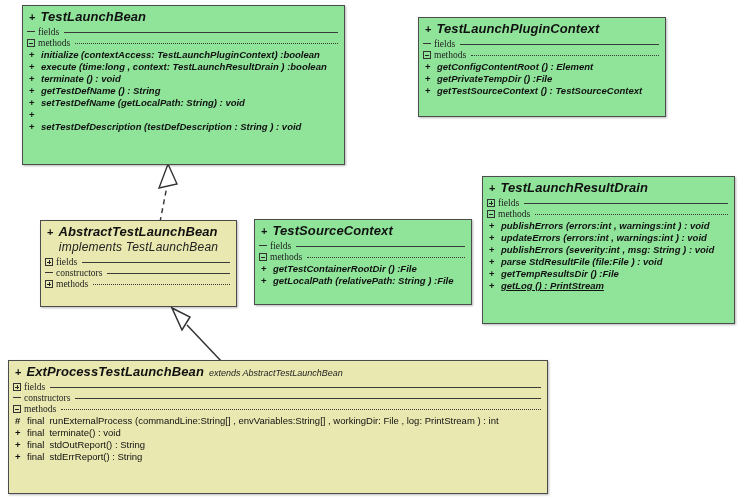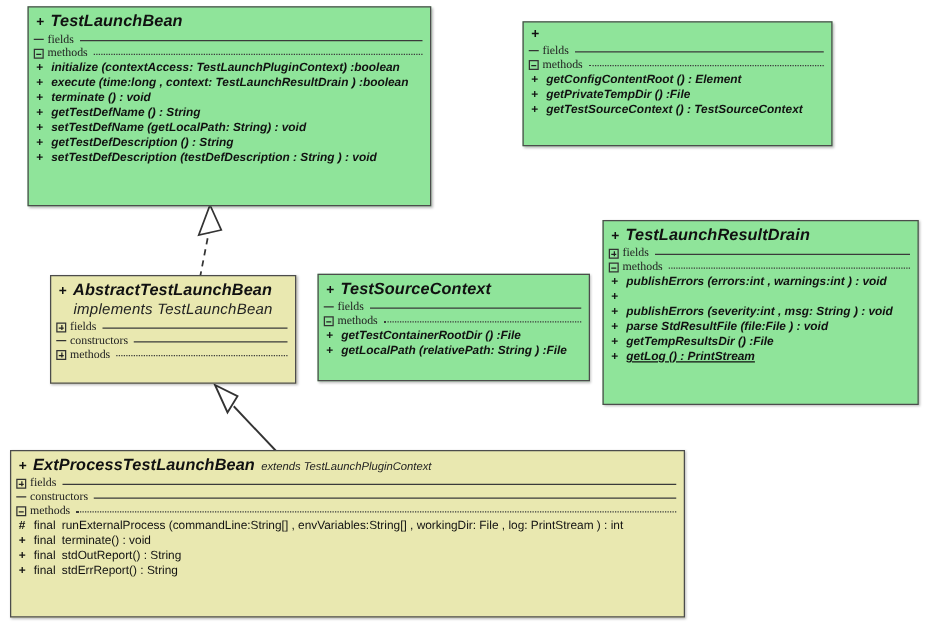--- a/index.html
+++ b/index.html
@@ -206,32 +206,32 @@
     <div class="member">
       <span class="m-vis">+</span>
       <span class="m-sig">getTestDefName () : String</span>
     </div>
     <div class="member">
       <span class="m-vis">+</span>
       <span class="m-sig">setTestDefName (getLocalPath: String) : void</span>
     </div>
     <div class="member">
       <span class="m-vis">+</span>
-      <span class="m-sig">getTestDefDescription () : String</span>
     </div>
     <div class="member">
       <span class="m-vis">+</span>
       <span class="m-sig">setTestDefDescription (testDefDescription : String ) : void</span>
     </div>
   </div>
 
   <div class="uml-class green" style="left:418px; top:17px; width:248px; height:100px;">
     <div class="class-header">
       <div class="class-title-row">
         <span class="vis">+</span>
+        <span class="class-name">TestLaunchPluginContext</span>
       </div>
     </div>
     <div class="compartment-bar">
       <span class="exp-icon dash"></span>
       <span class="bar-label">fields</span>
       <span class="bar-rule"></span>
     </div>
     <div class="compartment-bar">
       <span class="exp-icon box"></span>
       <span class="bar-label">methods</span>
@@ -267,20 +267,21 @@
       <span class="exp-icon box"></span>
       <span class="bar-label">methods</span>
       <span class="bar-rule dotted"></span>
     </div>
     <div class="member">
       <span class="m-vis">+</span>
       <span class="m-sig">publishErrors (errors:int ,  warnings:int ) : void</span>
     </div>
     <div class="member">
       <span class="m-vis">+</span>
+      <span class="m-sig">updateErrors (errors:int ,  warnings:int ) : void</span>
     </div>
     <div class="member">
       <span class="m-vis">+</span>
       <span class="m-sig">publishErrors (severity:int ,  msg: String ) : void</span>
     </div>
     <div class="member">
       <span class="m-vis">+</span>
       <span class="m-sig">parse StdResultFile (file:File ) : void</span>
     </div>
     <div class="member">
@@ -343,21 +344,21 @@
       <span class="bar-label">methods</span>
       <span class="bar-rule dotted"></span>
     </div>
   </div>
 
   <div class="uml-class yellow" style="left:8px; top:360px; width:540px; height:134px;">
     <div class="class-header">
       <div class="class-title-row">
         <span class="vis">+</span>
         <span class="class-name">ExtProcessTestLaunchBean</span>
-        <span class="class-rel">extends TestLaunchPluginContext</span>
+        <span class="class-rel">extends AbstractTestLaunchBean</span>
       </div>
     </div>
     <div class="compartment-bar">
       <span class="exp-icon box plus"></span>
       <span class="bar-label">fields</span>
       <span class="bar-rule"></span>
     </div>
     <div class="compartment-bar">
       <span class="exp-icon dash"></span>
       <span class="bar-label">constructors</span>

